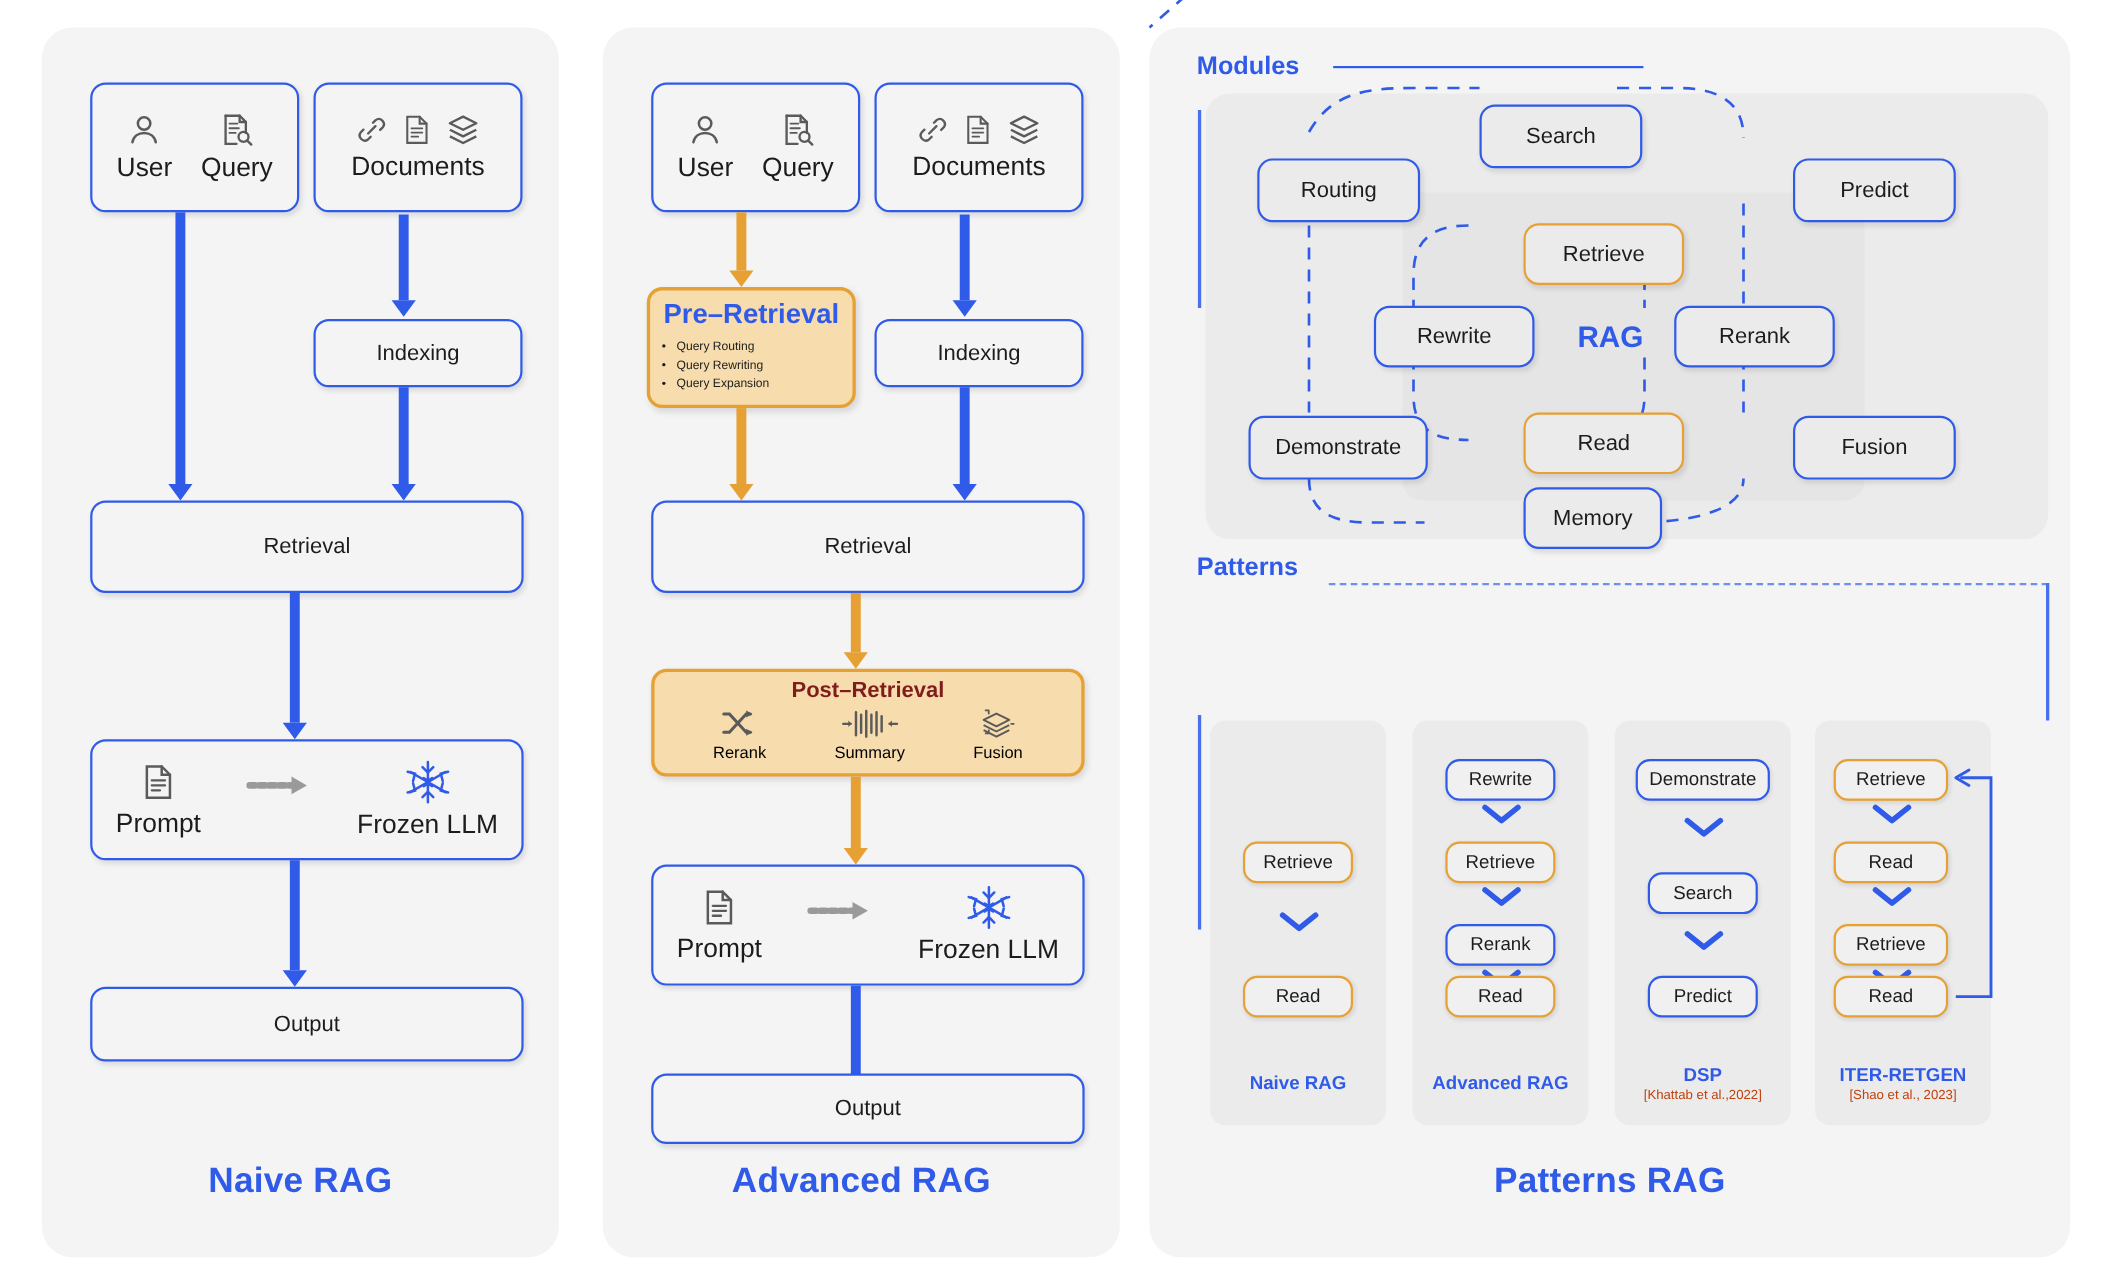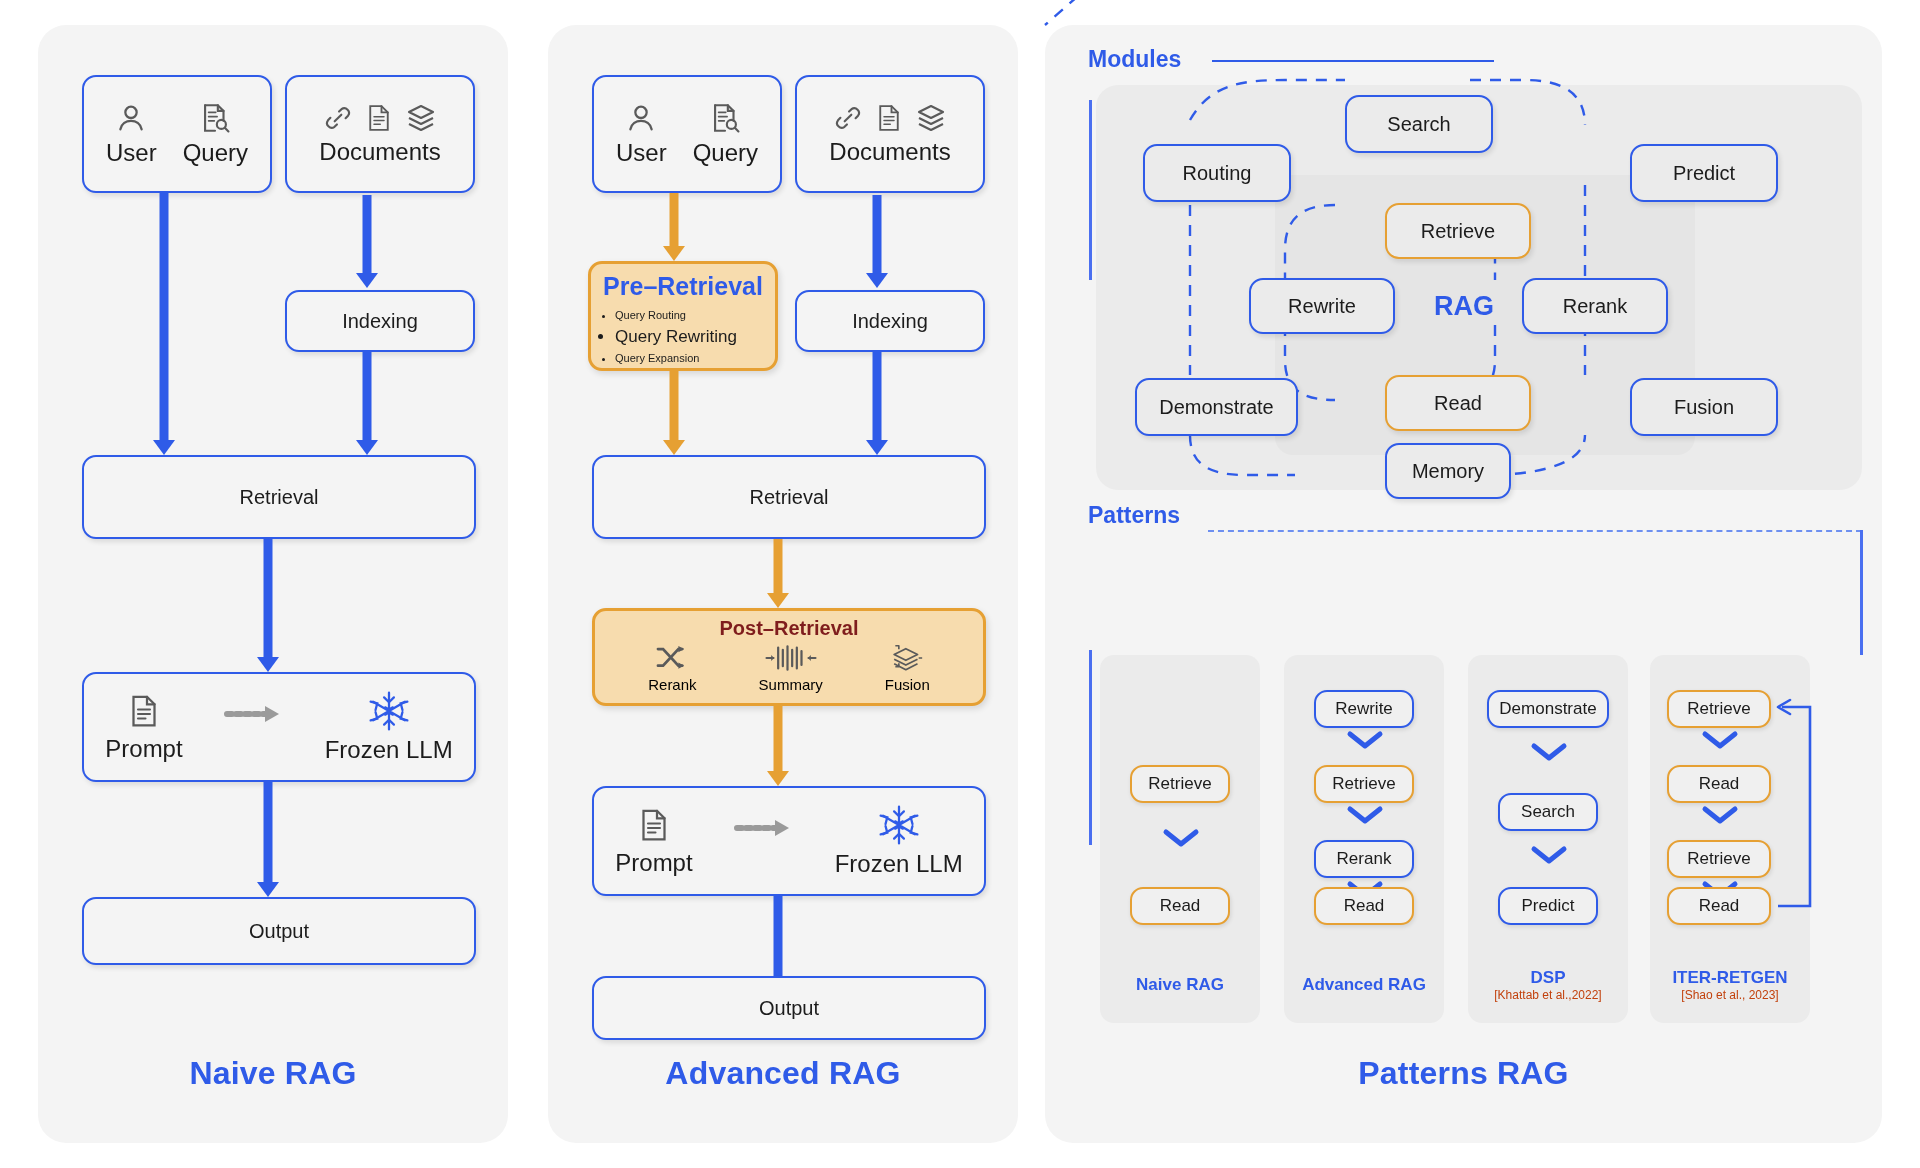--- a/index.html
+++ b/index.html
@@ -286,21 +286,21 @@
   <div class="shaft" style="height:53px;"></div>
   <div class="head" style="top:53px;"></div>
 </div>
 
 <div style="position:absolute;left:588px;top:261px;width:190px;height:110px;box-sizing:border-box;
             background:#f7dcae;border:3px solid #e6a033;border-radius:14px;
             box-shadow:2px 3px 6px rgba(0,0,0,.12);padding:8px 10px 6px 10px;">
   <div style="color:#2f5be8;font-weight:bold;font-size:25px;text-align:center;">Pre–Retrieval</div>
   <ul style="margin:6px 0 0 14px;padding:0;list-style:disc;">
     <li style="font-size:11px;color:#1c1c1c;line-height:1.55;">Query Routing</li>
-    <li style="font-size:17px;color:#1c1c1c;line-height:1.55;">Query Rewriting</li>
+    <li style="font-size:11px;color:#1c1c1c;line-height:1.55;">Query Rewriting</li>
     <li style="font-size:11px;color:#1c1c1c;line-height:1.55;">Query Expansion</li>
   </ul>
 </div>
 
 <div class="varrow orange" style="left:662px;top:371px;width:24px;height:84px;">
   <div class="shaft" style="height:69px;"></div>
   <div class="head" style="top:69px;"></div>
 </div>
 
 <div class="varrow" style="left:865px;top:195px;width:24px;height:93px;">

